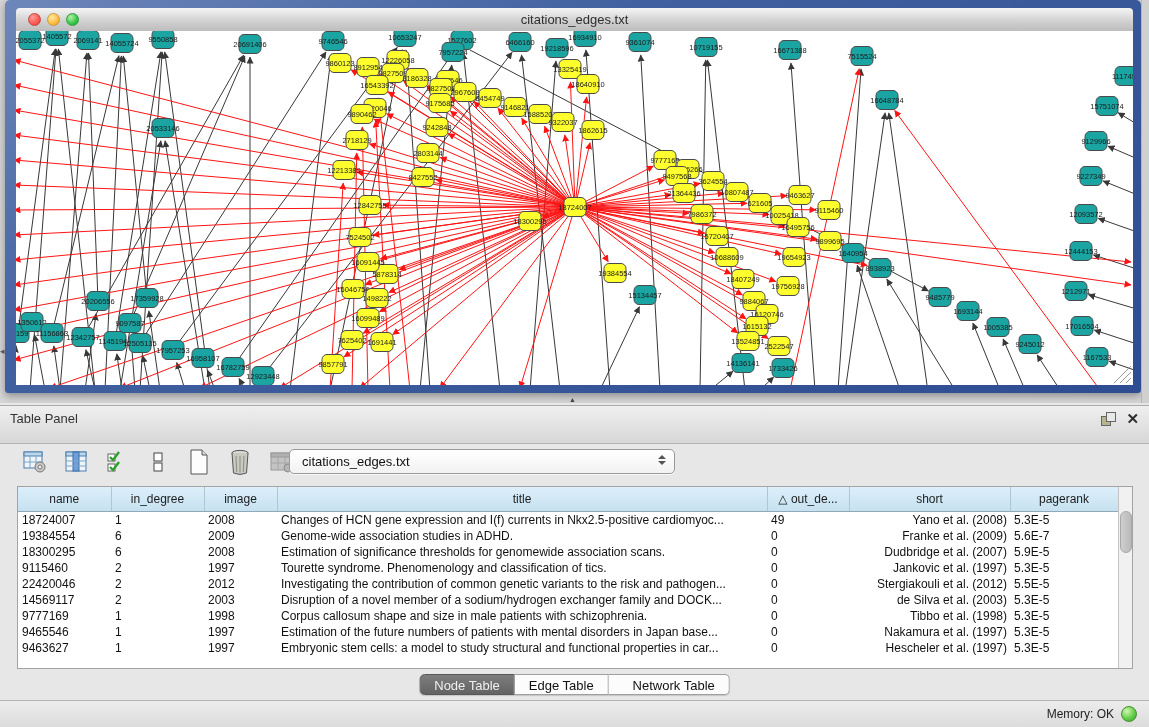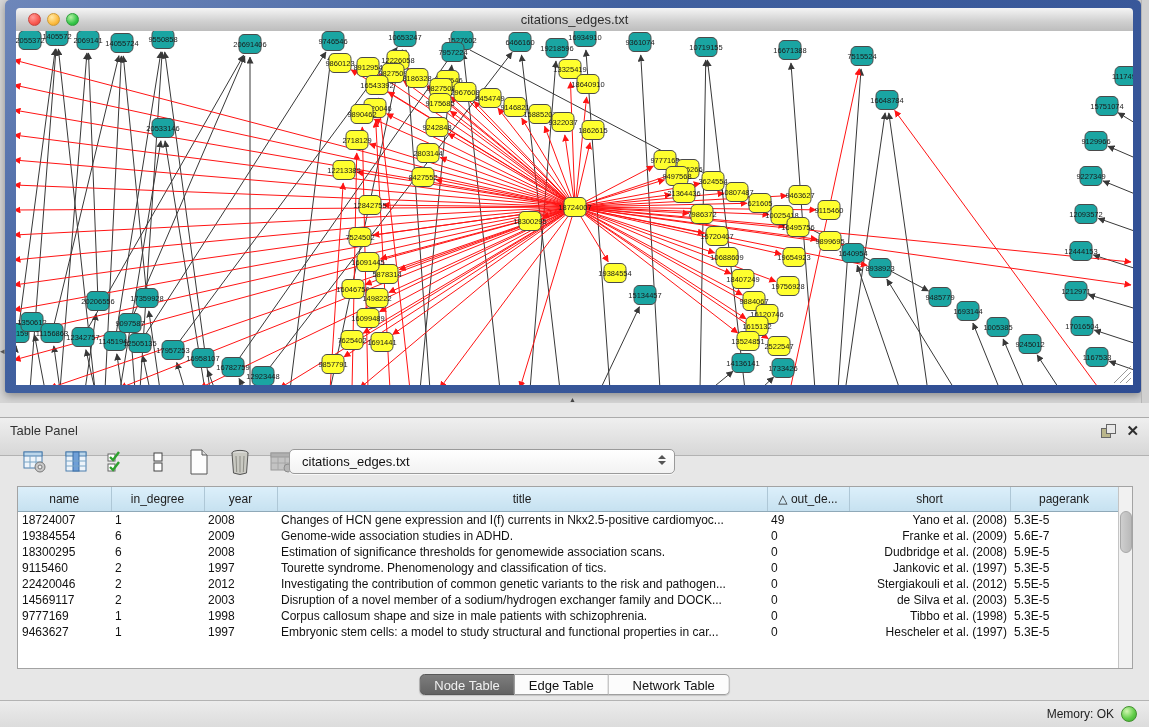--- a/index.html
+++ b/index.html
@@ -21,21 +21,21 @@
   .tl.green{left:50px;background:radial-gradient(circle at 35% 30%,#b6f0a4,#35c649 60%,#1f9e33);border:1px solid #2f9e3c;}
   .net-canvas{position:absolute;left:11px;top:31px;width:1117px;height:354px;background:#ffffff;overflow:hidden;}
   .net-canvas svg{display:block;}
 
   .right-strip{position:absolute;left:1141px;top:0;width:8px;height:403px;background:#d0d0d0;border-left:1px solid #b5b5b5;}
   .left-collapse{position:absolute;left:0px;top:346px;font-size:9px;color:#555;}
   .splitter-arrow{position:absolute;left:569px;top:396px;font-size:7px;color:#444;}
 
   
   .table-panel{position:absolute;left:0;top:403px;width:1149px;height:297px;background:#e7e7e7;}
-  .panel-header{position:absolute;left:0;top:14px;width:1149px;height:39px;
+  .panel-header{position:absolute;left:0;top:2px;width:1149px;height:39px;
     background:linear-gradient(#efefef,#d7d7d7);border-top:1px solid #ababab;border-bottom:1px solid #b2b2b2;box-sizing:border-box;padding-left:37px;}
   .panel-title{position:absolute;left:10px;top:0;line-height:26px;font-size:13px;color:#333;}
   .panel-btns{position:absolute;right:10px;top:5px;display:flex;gap:10px;align-items:center;}
   .float-icon{width:16px;height:15px;position:relative;}
   .float-icon .sq1{position:absolute;left:1px;top:5px;width:8px;height:8px;background:#b9b58a;border:1px solid #666;}
   .float-icon .sq2{position:absolute;left:6px;top:1px;width:8px;height:8px;background:#e8e8e8;border:1px solid #666;}
   .close-x{font-size:15px;font-weight:bold;color:#2e2e2e;line-height:15px;}
 
   .toolbar{position:absolute;left:22px;top:42px;height:34px;display:flex;align-items:center;gap:15px;}
   .tb-icon{width:26px;height:28px;display:flex;align-items:center;justify-content:center;}
@@ -581,21 +581,21 @@
           <col style="width: 73px;">
           <col style="width: 490px;">
           <col style="width: 82px;">
           <col style="width: 161px;">
           <col style="width: 108px;">
         </colgroup>
       <thead>
           <tr id="head-row">
             <th>name</th>
             <th>in_degree</th>
-            <th>year</th>
+            <th>image</th>
             <th>title</th>
             <th>△ out_de...</th>
             <th>short</th>
             <th>pagerank</th>
           </tr>
         </thead>
       <tbody id="body-rows">
           <tr>
             <td>18724007</td>
             <td>1</td>
@@ -613,21 +613,21 @@
             <td>0</td>
             <td class="center">Franke et al. (2009)</td>
             <td>5.6E-7</td>
           </tr>
           <tr>
             <td>18300295</td>
             <td>6</td>
             <td>2008</td>
             <td>Estimation of significance thresholds for genomewide association scans.</td>
             <td>0</td>
-            <td class="center">Dudbridge et al. (2008)</td>
+            <td class="center">Dudbridge et al. (2007)</td>
             <td>5.9E-5</td>
           </tr>
           <tr>
             <td>9115460</td>
             <td>2</td>
             <td>1997</td>
             <td>Tourette syndrome. Phenomenology and classification of tics.</td>
             <td>0</td>
             <td class="center">Jankovic et al. (1997)</td>
             <td>5.3E-5</td>
@@ -653,20 +653,29 @@
           <tr>
             <td>9777169</td>
             <td>1</td>
             <td>1998</td>
             <td>Corpus callosum shape and size in male patients with schizophrenia.</td>
             <td>0</td>
             <td class="center">Tibbo et al. (1998)</td>
             <td>5.3E-5</td>
           </tr>
           <tr>
+            <td>9465546</td>
+            <td>1</td>
+            <td>1997</td>
+            <td>Estimation of the future numbers of patients with mental disorders in Japan base...</td>
+            <td>0</td>
+            <td class="center">Nakamura et al. (1997)</td>
+            <td>5.3E-5</td>
+          </tr>
+          <tr>
             <td>9463627</td>
             <td>1</td>
             <td>1997</td>
             <td>Embryonic stem cells: a model to study structural and functional properties in car...</td>
             <td>0</td>
             <td class="center">Hescheler et al. (1997)</td>
             <td>5.3E-5</td>
           </tr>
         </tbody>
     </table>

